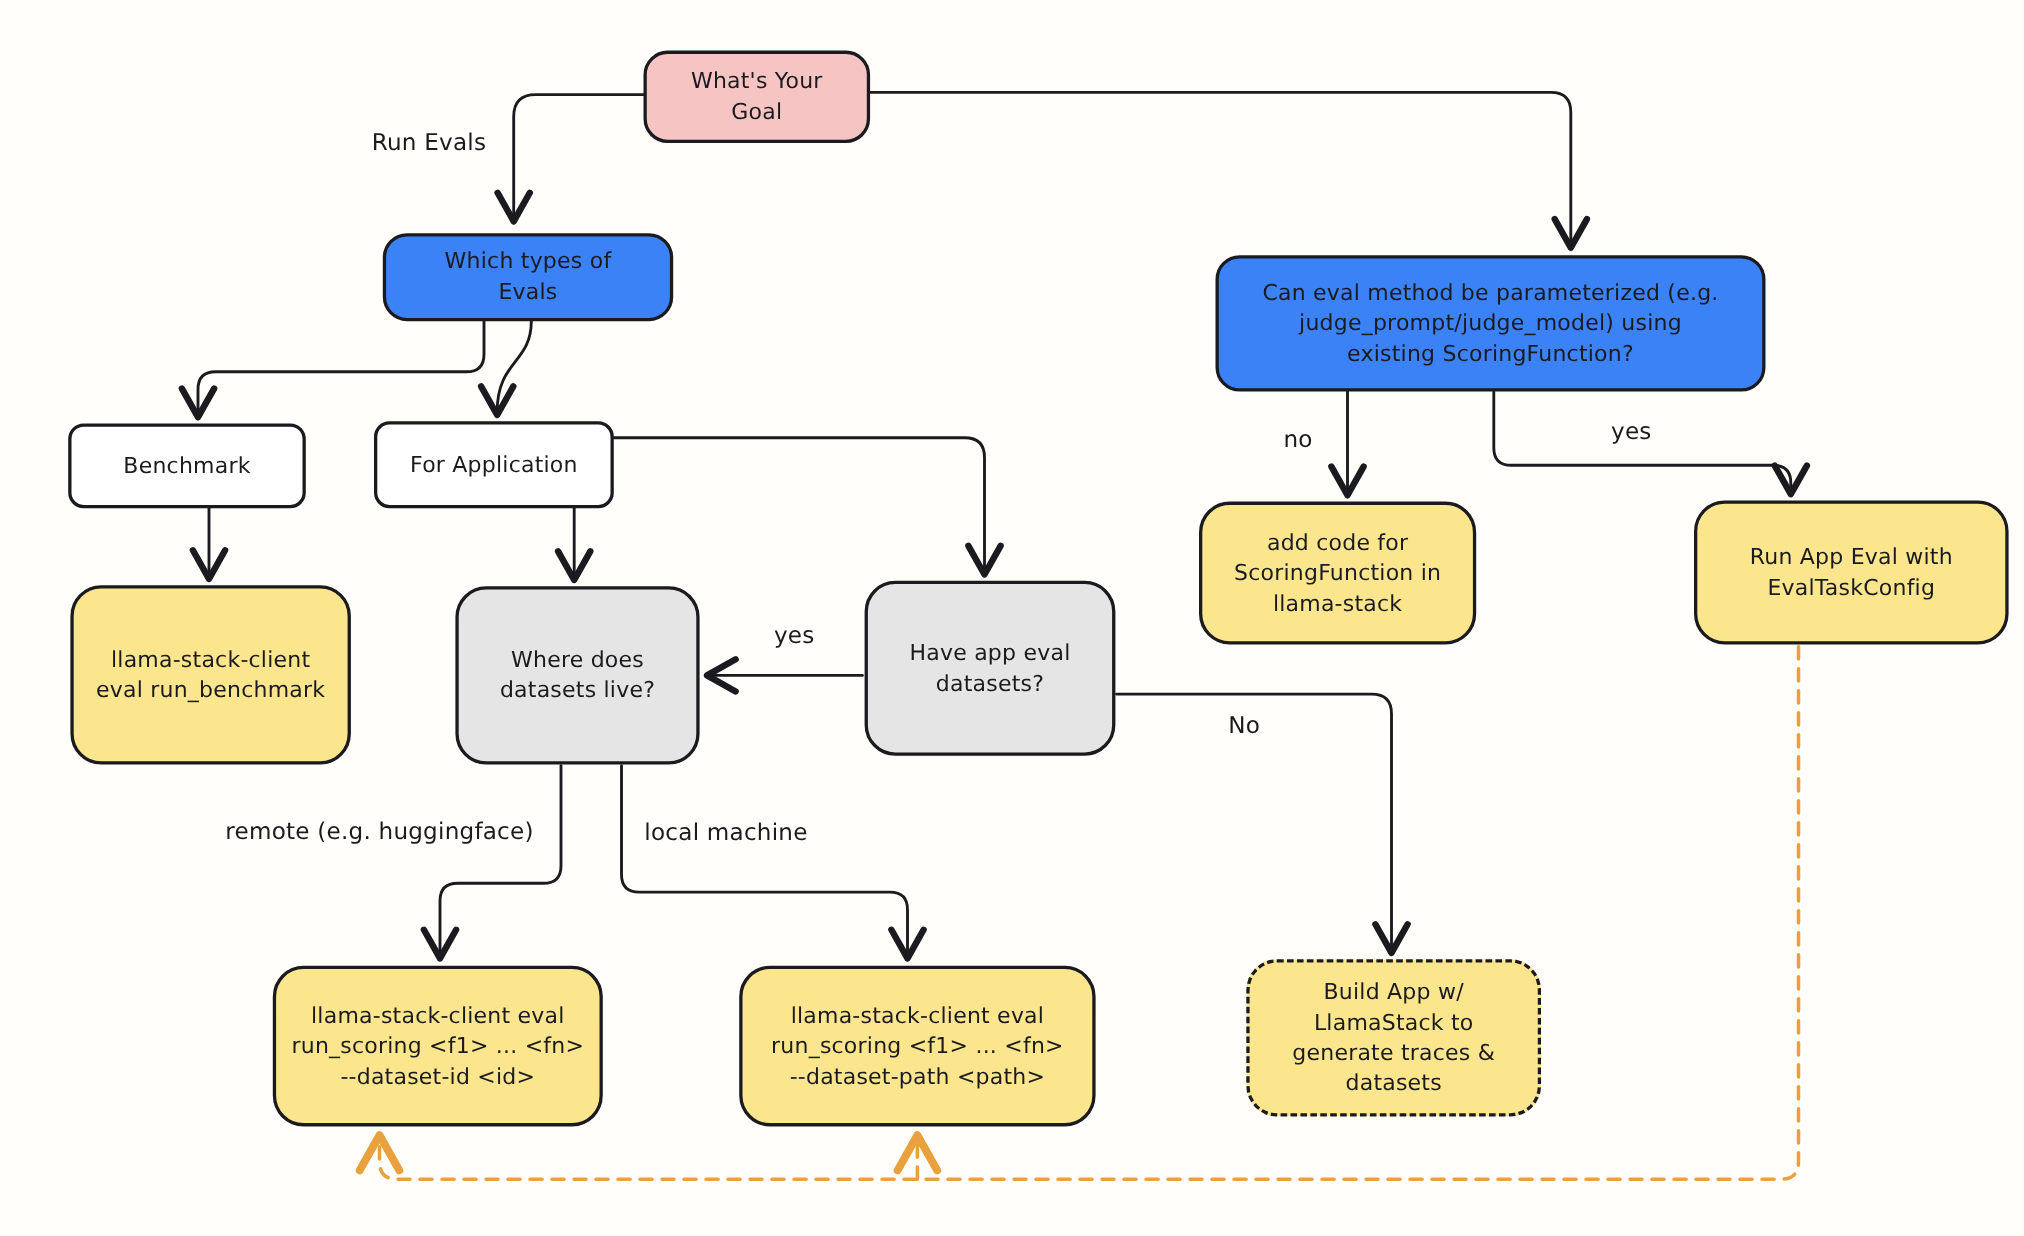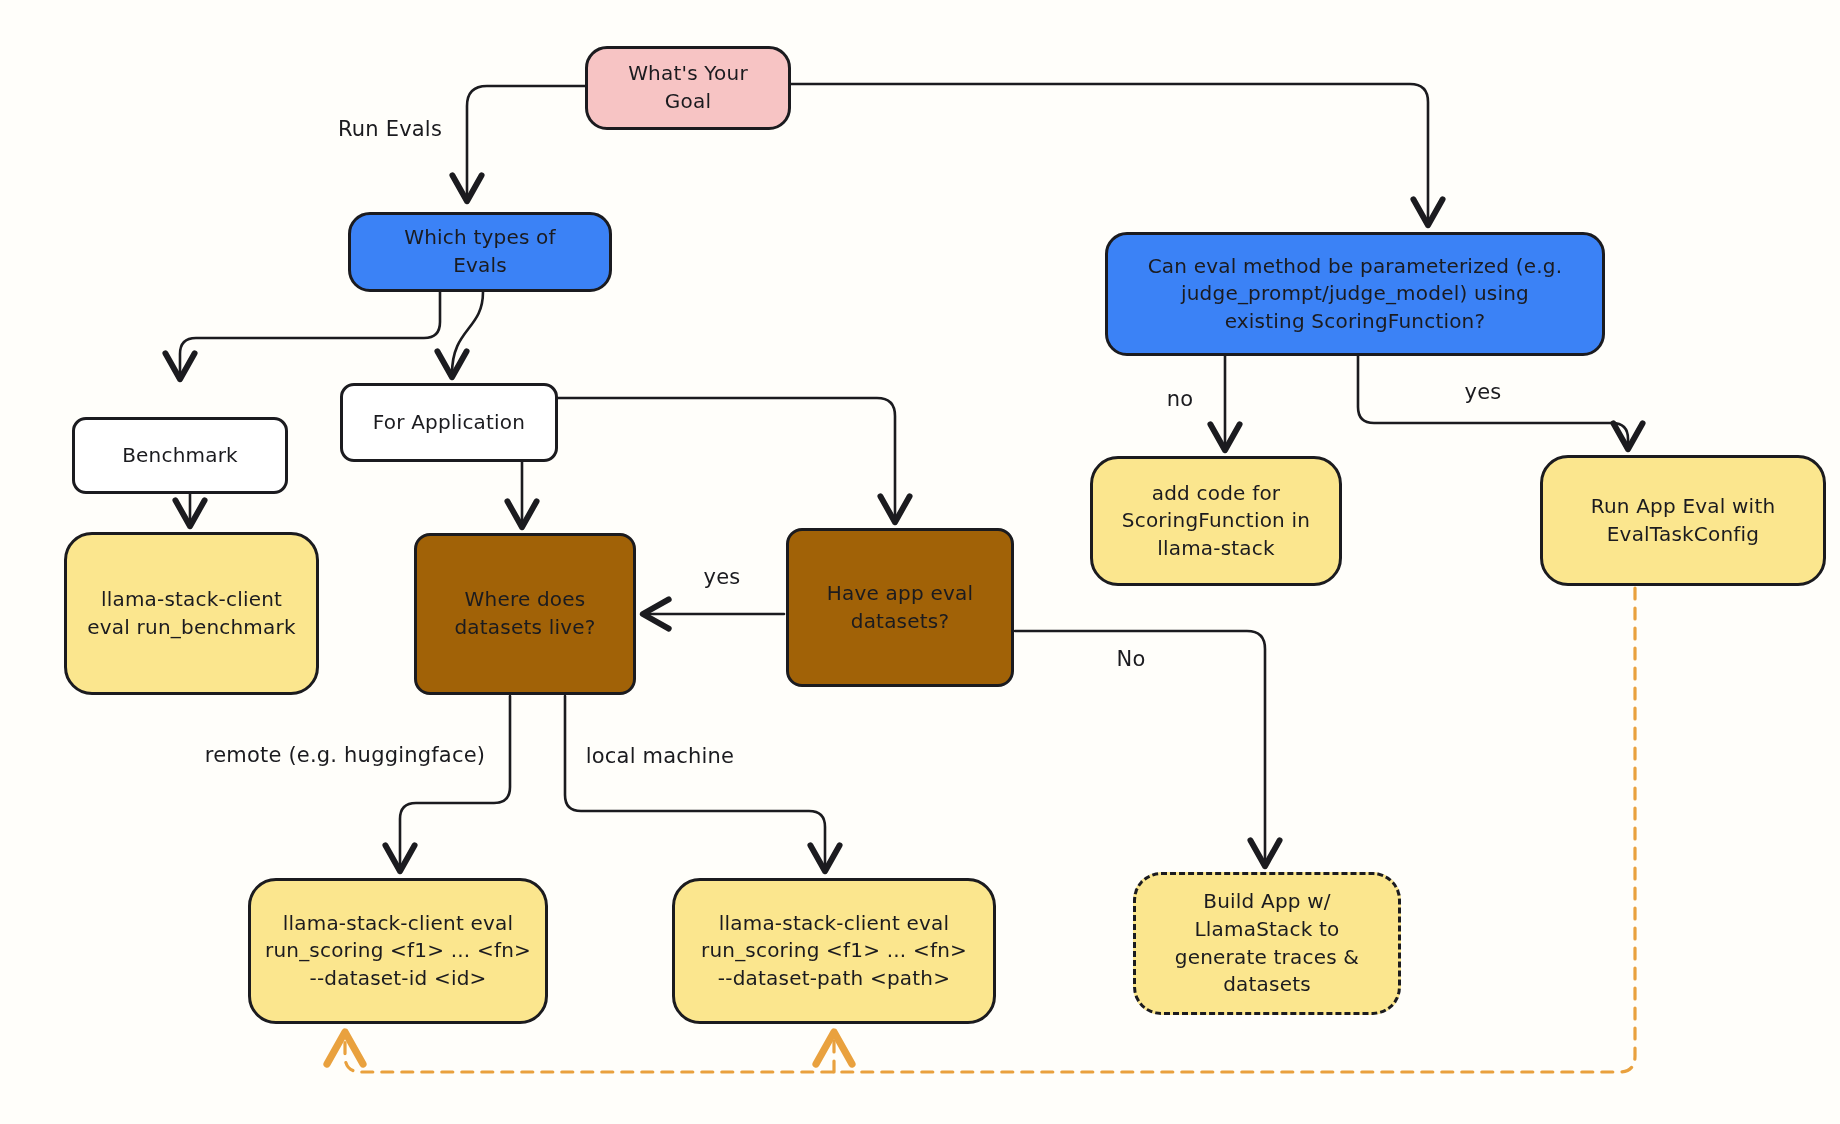--- a/index.html
+++ b/index.html
@@ -10,21 +10,21 @@
   .edges{position:absolute;left:0;top:0;width:1840px;height:1124px;}
   .node{
     position:absolute;display:flex;align-items:center;justify-content:center;
     border:3px solid #1b1b1f;border-radius:22px;box-sizing:border-box;
     text-align:center;font-size:20px;line-height:1.38;letter-spacing:.2px;
     white-space:pre-line;padding:6px 10px;background:#fff;
   }
   .node.small-radius{border-radius:14px;}
   .pink{background:#f7c4c4;}
   .green{background:#3b82f6;}
-  .blue{background:#a16207;border-radius:16px;}
+  .blue{background:#e5e5e5;border-radius:28px;}
   .yellow{background:#fbe68e;border-radius:28px;}
   .dashed{border-style:dashed;border-width:3.5px;}
   .edge-label{
     position:absolute;transform:translate(-50%,-50%);
     font-size:21px;line-height:1.4;text-align:right;white-space:pre-line;
     letter-spacing:.2px;
   }
 </style>
 </head>
 <body>
@@ -64,21 +64,21 @@
   <div class="node pink" style="left:585px;top:46px;width:206px;height:84px;">What's Your
 Goal</div>
 
   <div class="node green" style="left:348px;top:212px;width:264px;height:80px;">Which types of
 Evals</div>
 
   <div class="node green" style="left:1105px;top:232px;width:500px;height:124px;">Can eval method be parameterized (e.g.
 judge_prompt/judge_model) using
 existing ScoringFunction?</div>
 
-  <div class="node small-radius" style="left:72px;top:385px;width:216px;height:77px;margin-top:32px;">Benchmark</div>
+  <div class="node small-radius" style="left:62px;top:385px;width:216px;height:77px;">Benchmark</div>
 
   <div class="node small-radius" style="left:340px;top:383px;width:218px;height:79px;">For Application</div>
 
   <div class="node yellow" style="left:64px;top:532px;width:255px;height:163px;">llama-stack-client
 eval run_benchmark</div>
 
   <div class="node blue" style="left:414px;top:533px;width:222px;height:162px;">Where does
 datasets live?</div>
 
   <div class="node blue" style="left:786px;top:528px;width:228px;height:159px;">Have app eval

